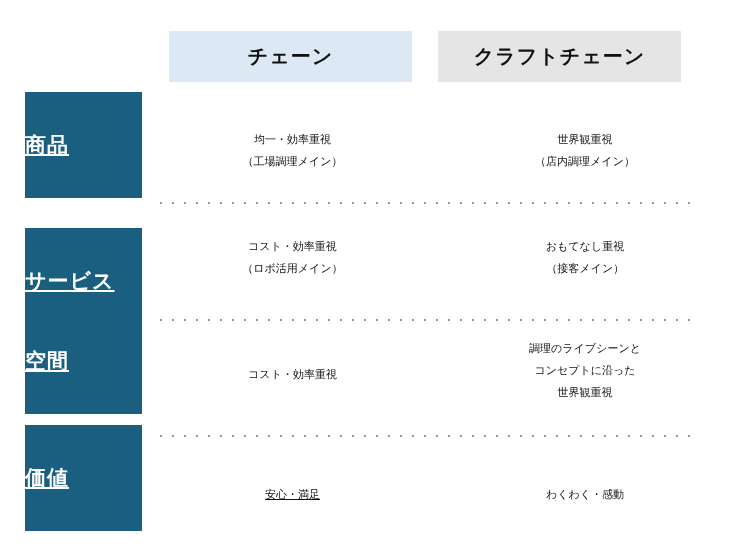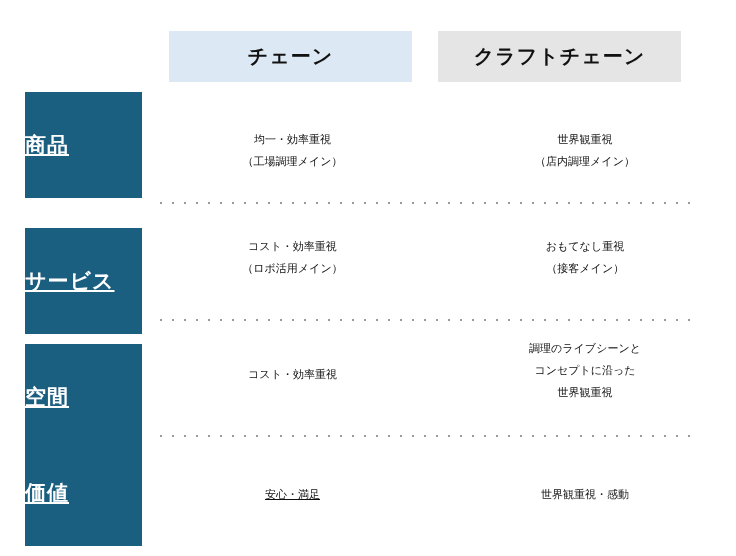--- a/index.html
+++ b/index.html
@@ -104,26 +104,26 @@
 
 <div class="row-label" style="top:208px;margin-top:20px;">
   <span>サービス</span>
 </div>
 <div class="cell chain" style="top:205px;">コスト・効率重視
 （ロボ活用メイン）</div>
 <div class="cell craft" style="top:205px;text-align:right;">おもてなし重視
 （接客メイン）</div>
 <div class="divider" style="top:319px;"></div>
 
-<div class="row-label" style="top:344px;">
+<div class="row-label" style="top:308px;">
   <span>空間</span>
 </div>
 <div class="cell chain" style="top:322px;">コスト・効率重視</div>
 <div class="cell craft" style="top:318px;">調理のライブシーンと
 コンセプトに沿った
 世界観重視</div>
 <div class="divider" style="top:435px;"></div>
 
-<div class="row-label" style="top:440px;">
+<div class="row-label" style="top:425px;">
   <span>価値</span>
 </div>
 <div class="cell chain" style="top:442px;text-decoration:underline;">安心・満足</div>
-<div class="cell craft" style="top:442px;">世界観重視・感動</div>
+<div class="cell craft" style="top:442px;">わくわく・感動</div>
 
 </body></html>

